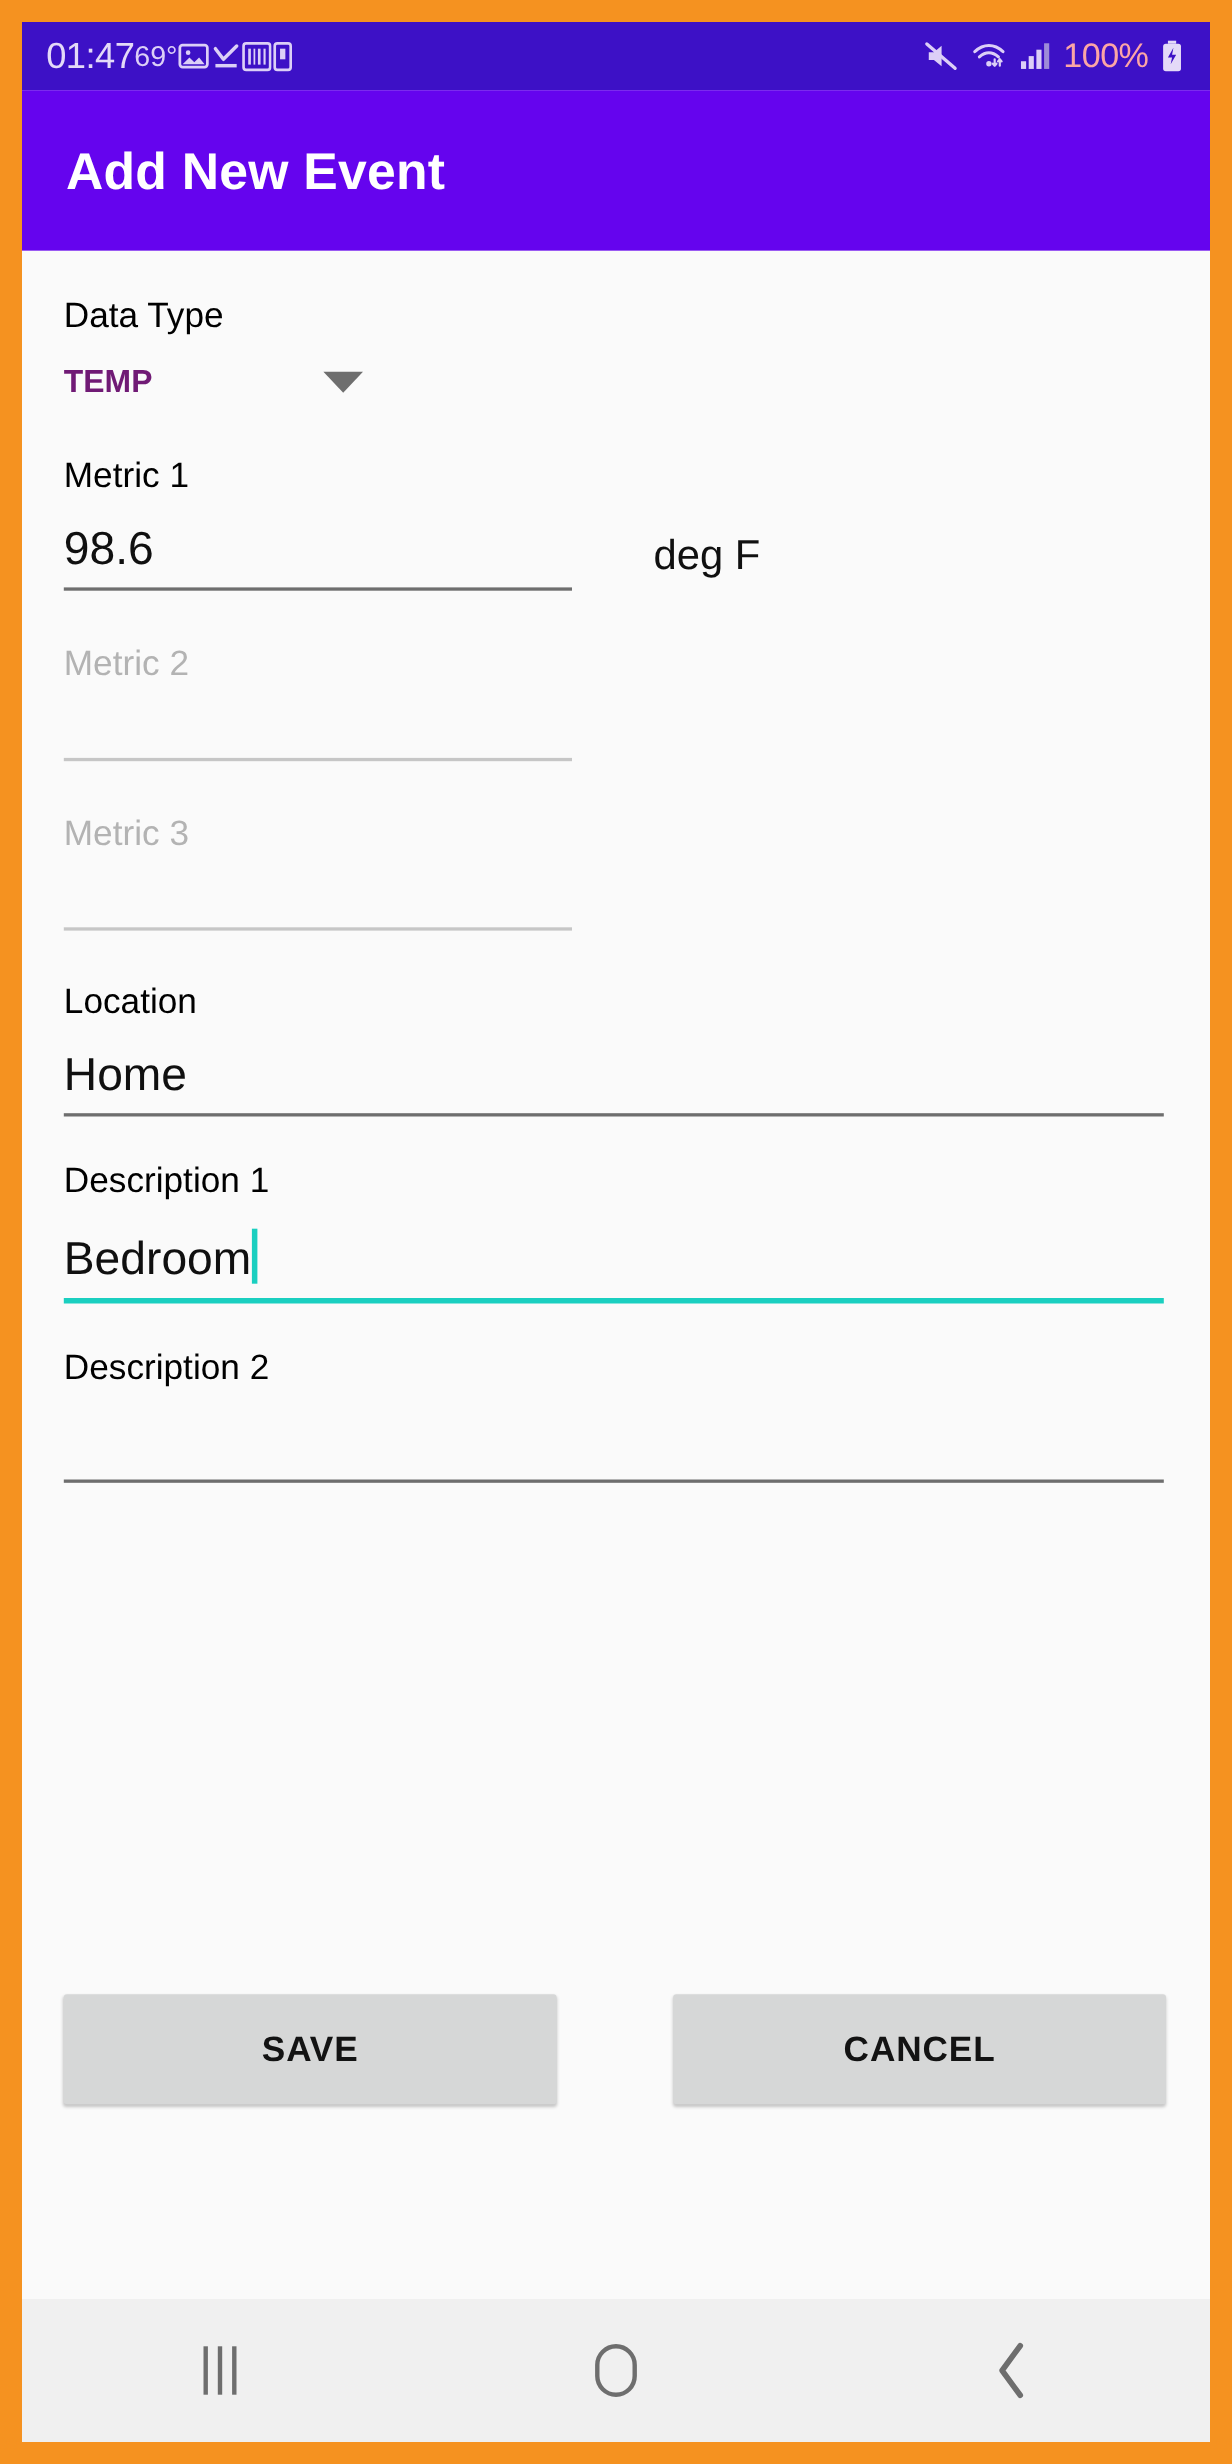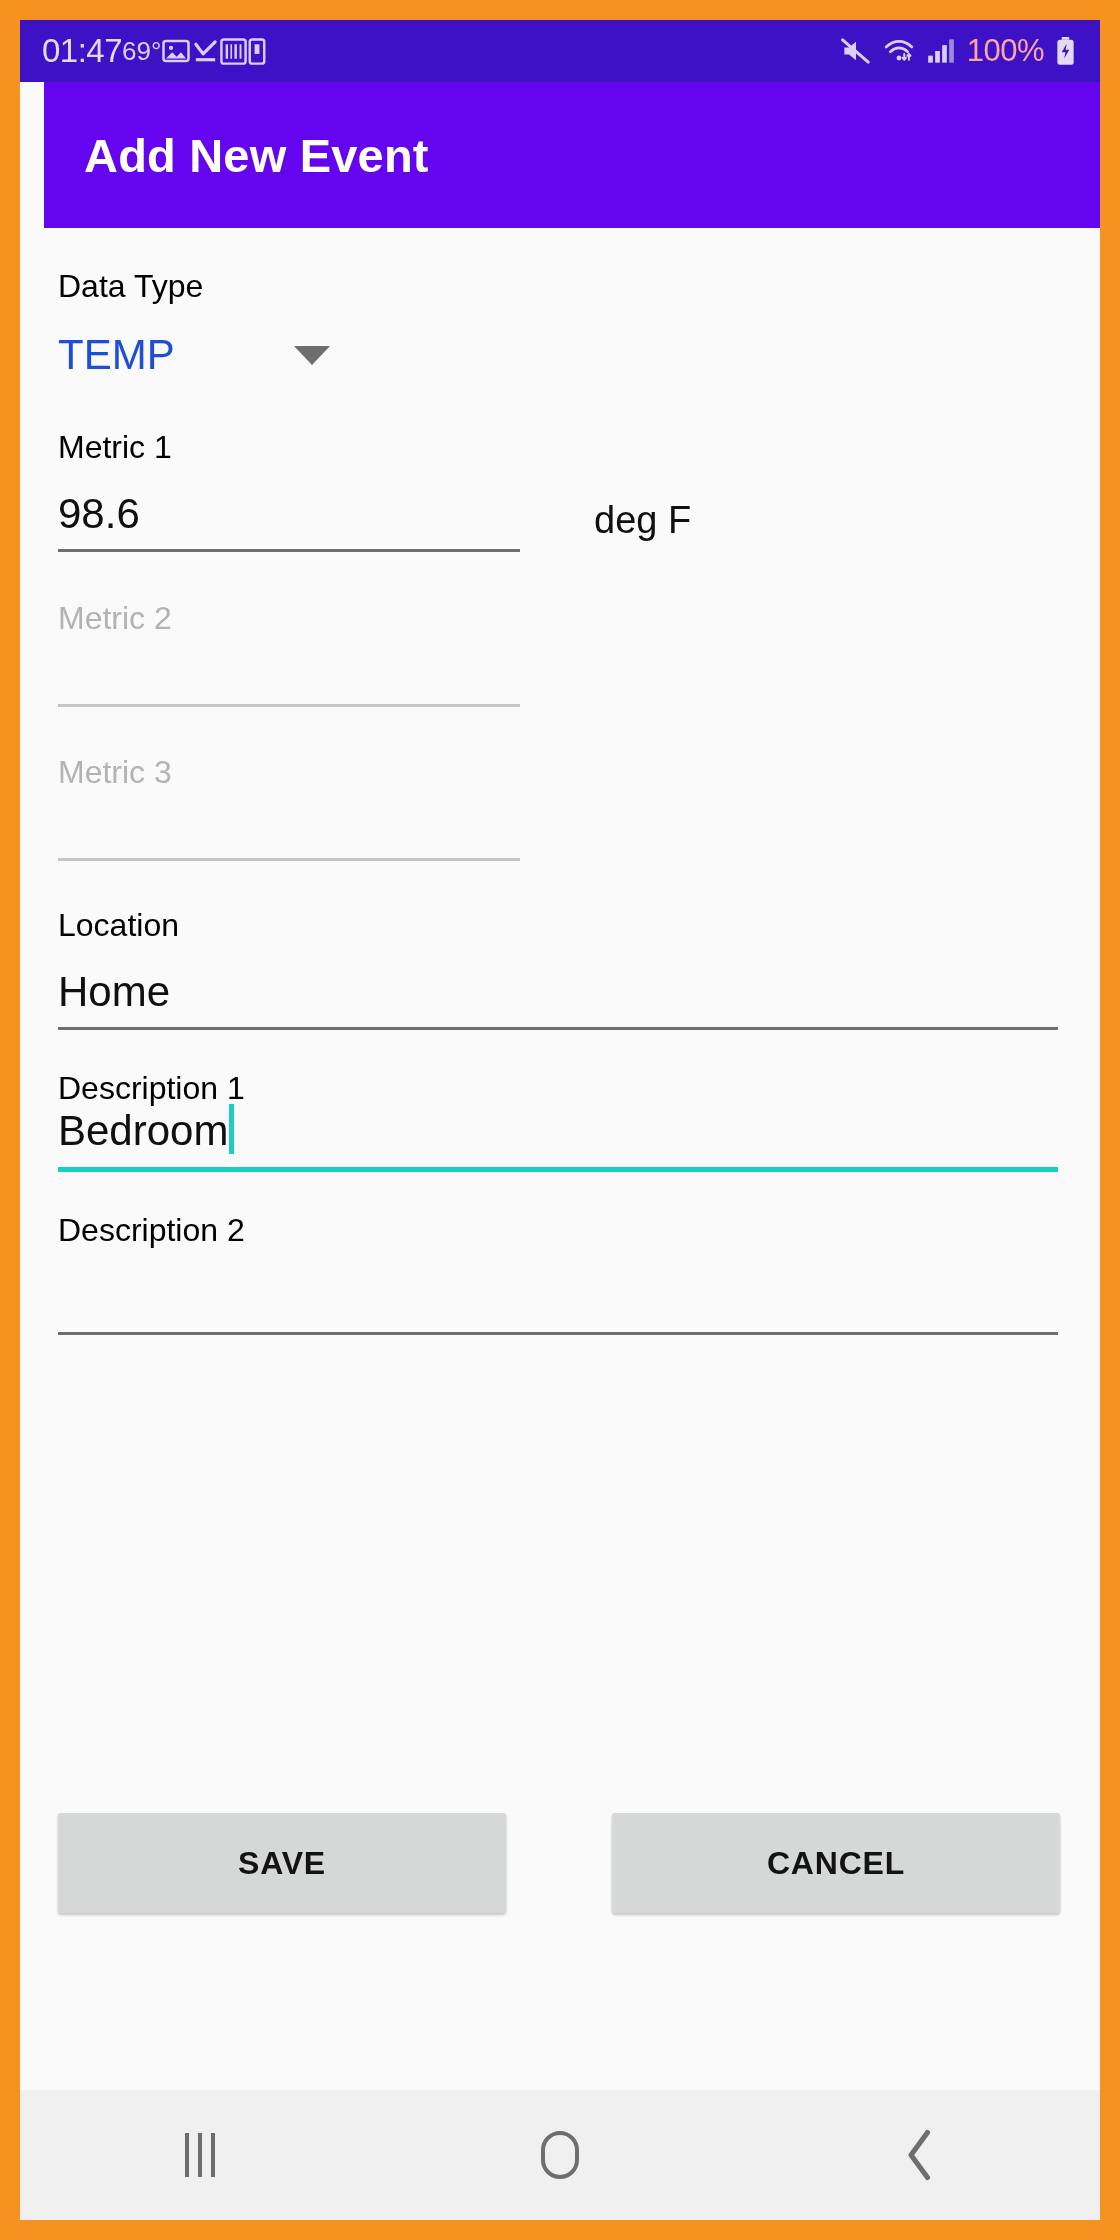--- a/index.html
+++ b/index.html
@@ -66,21 +66,20 @@
   .sicon { display: block; }
 
   
   #app-bar {
     height: 146px;
     background: #6504EE;
     display: flex;
     align-items: center;
     padding-left: 40px;
     flex: none;
-    margin-left: 24px;
   }
   #app-bar-title {
     color: #FFFFFF;
     font-size: 47px;
     font-weight: bold;
     letter-spacing: 0.2px;
   }
 
   
   #content {
@@ -107,21 +106,21 @@
   }
 
   
   #datatype-block { padding-top: 42px; }
   #datatype-row {
     margin-top: 29px;
     display: flex;
     align-items: center;
     width: 290px;
   }
-  #datatype-value { font-size: 42px; color: #1d4ed8; }
+  #datatype-value { font-size: 29px; color: #701a75; font-weight: bold; }
   #datatype-arrow {
     margin-left: auto;
     margin-right: 18px;
     width: 0; height: 0;
     border-left: 18px solid transparent;
     border-right: 18px solid transparent;
     border-top: 19px solid #6E6E6E;
   }
 
   
@@ -321,21 +320,21 @@
     <div style="margin-top:48px">
       <div class="field-label">Location</div>
       <div class="wide" style="margin-top:30px">
         <div class="value-text">Home</div>
         <div class="underline" style="margin-top:14px"></div>
       </div>
     </div>
 
     <div style="margin-top:42px">
       <div class="field-label">Description 1</div>
-      <div class="wide" style="">
+      <div class="wide" style="margin-top:28px">
         <div class="value-text"><span>Bedroom</span><span class="caret"></span></div>
         <div class="underline focus" style="margin-top:13px"></div>
       </div>
     </div>
 
     <div style="margin-top:42px">
       <div class="field-label">Description 2</div>
       <div class="wide" style="margin-top:28px">
         <div class="value-text" style="height:44px"></div>
         <div class="underline" style="margin-top:14px"></div>

